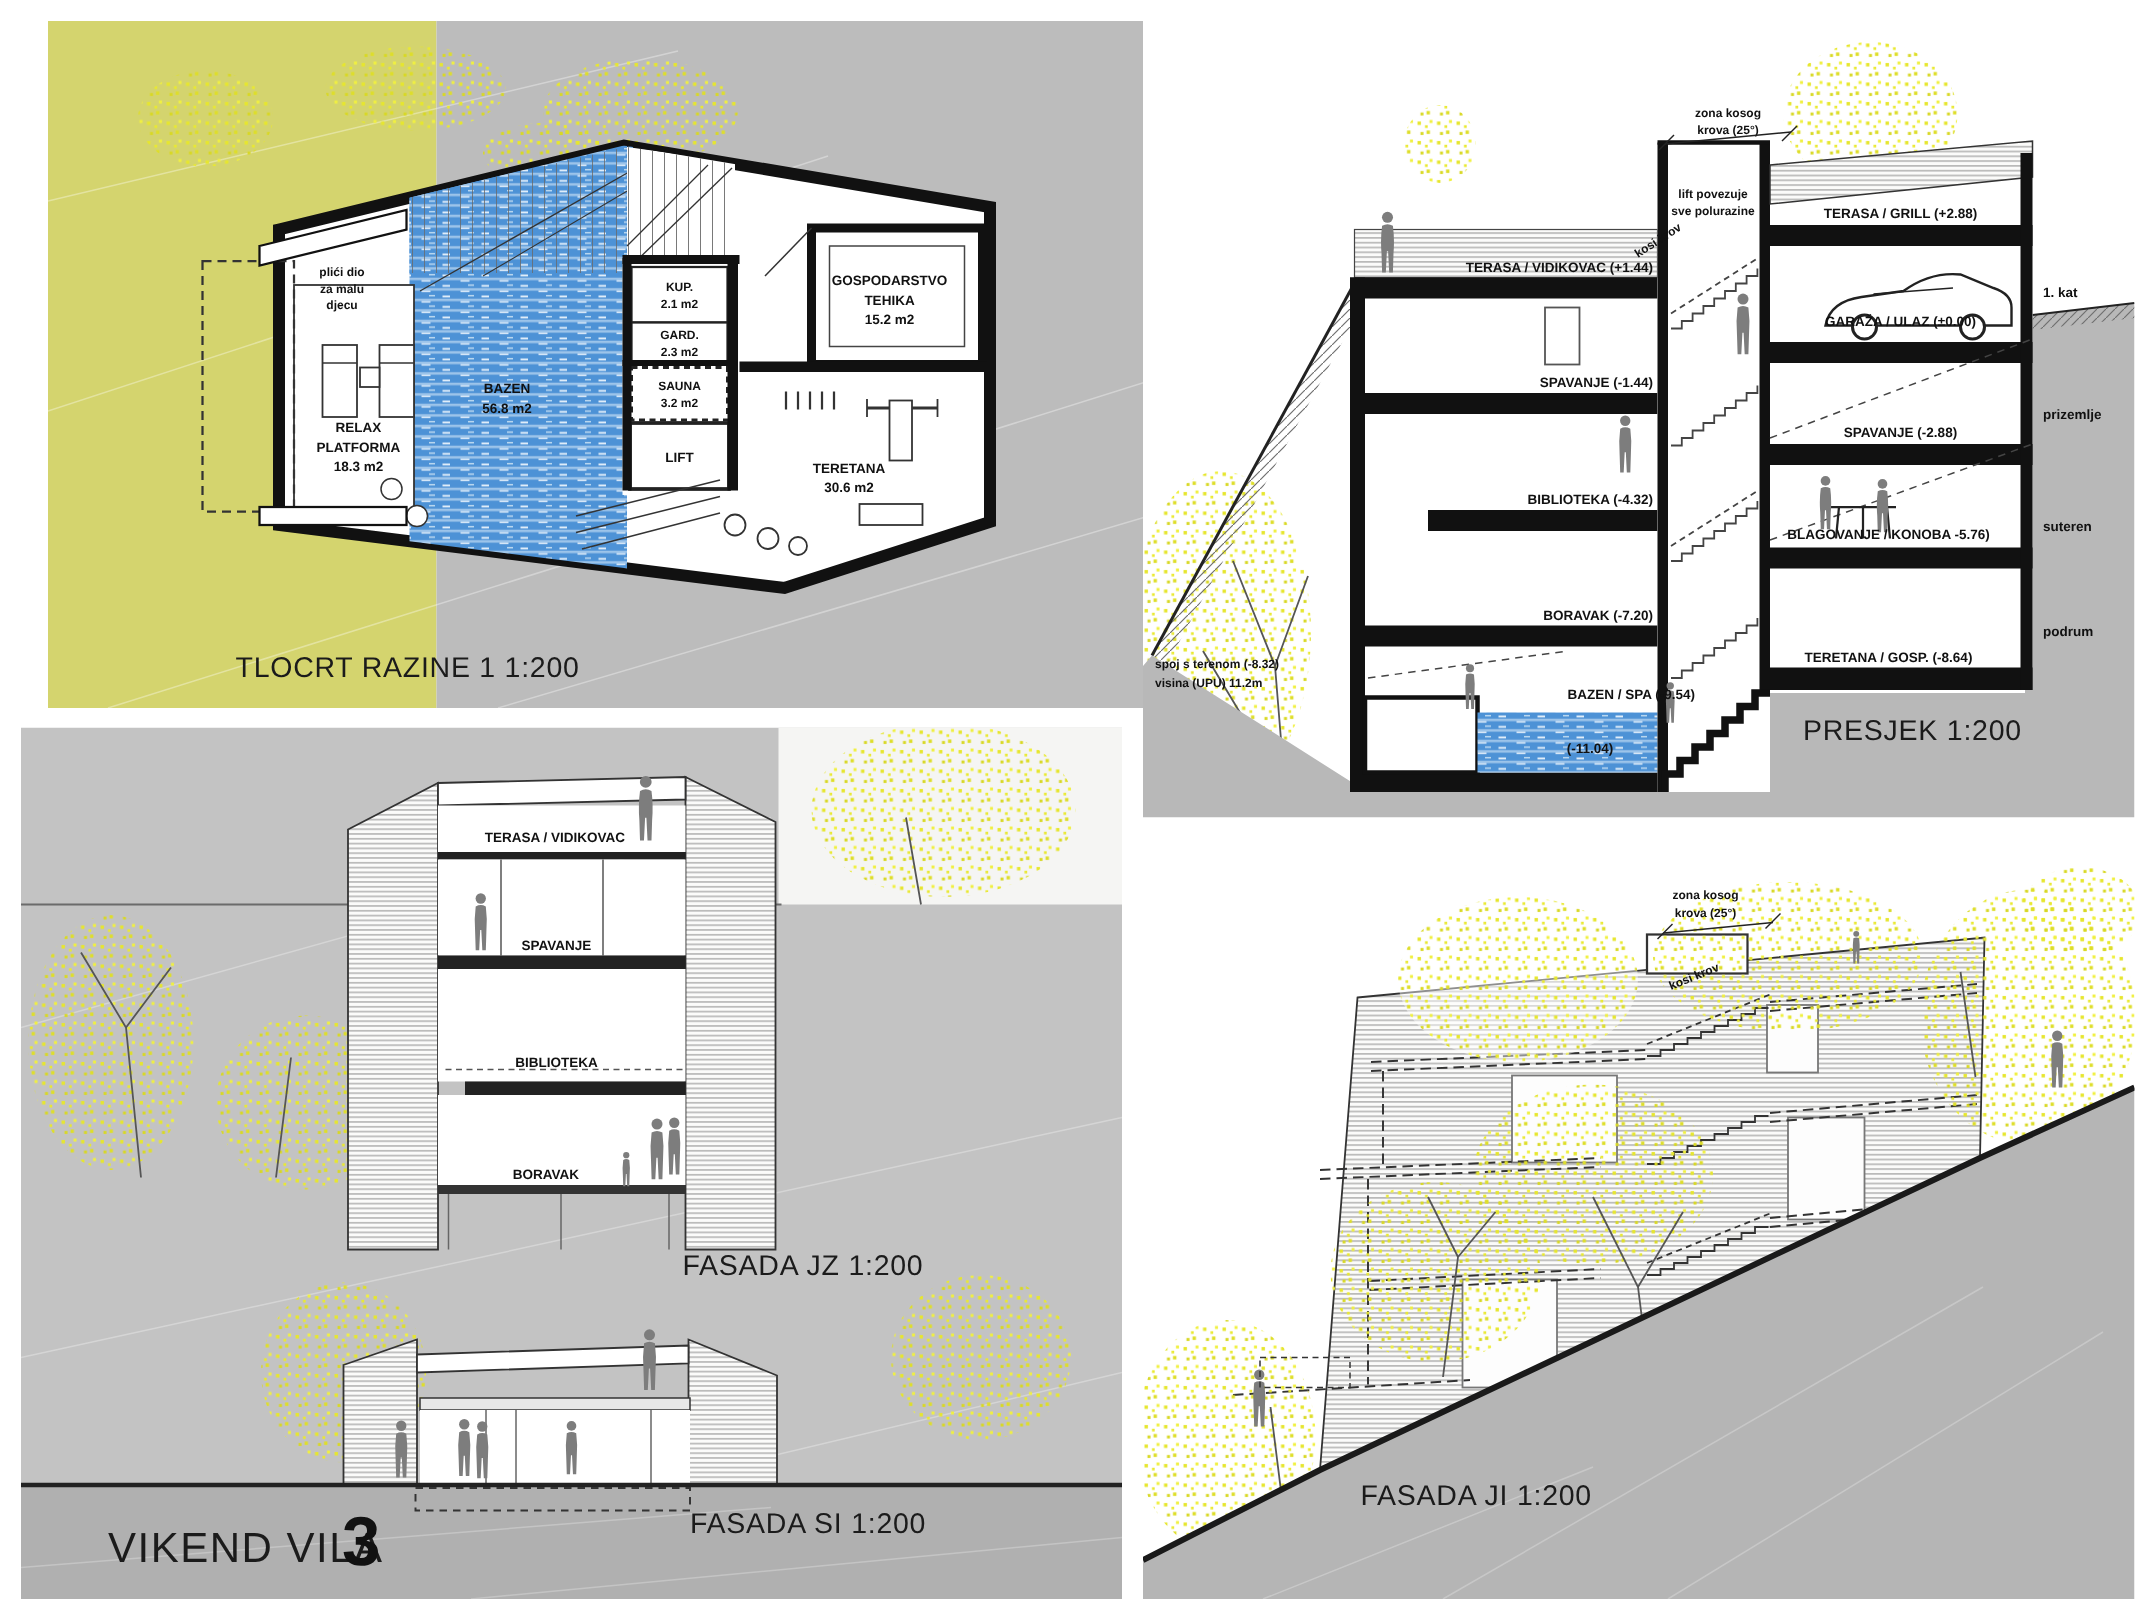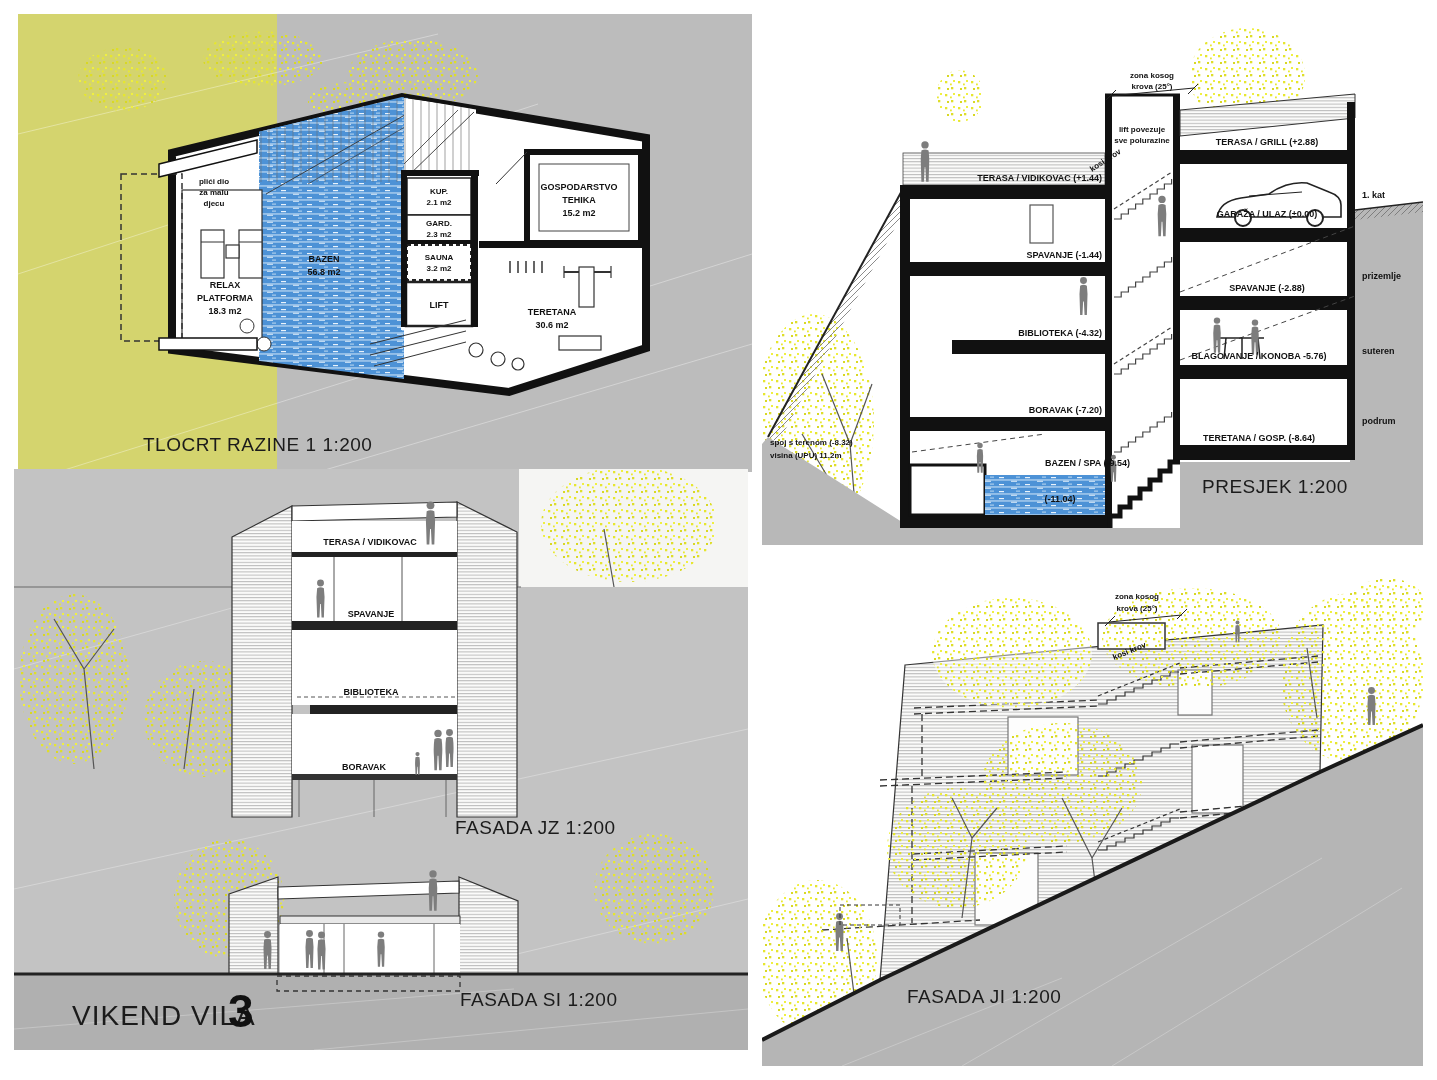--- a/index.html
+++ b/index.html
@@ -45,21 +45,21 @@
     <pattern id="vlines" width="8" height="8" patternUnits="userSpaceOnUse">
       <line x1="3" y1="0" x2="3" y2="8" stroke="#6a6a6a" stroke-width="0.7"></line>
     </pattern>
     <symbol id="person" viewBox="0 0 20 56">
       <circle cx="10" cy="6" r="4.6"></circle>
       <path d="M5.5,13 Q4,24 5,36 L5.5,52 L8.6,52 L9.5,34 L10.5,34 L11.4,52 L14.5,52 L15,36 Q16,24 14.5,13 Q10,10.5 5.5,13 Z"></path>
     </symbol>
   </defs>
 </svg>
 
-<div class="panel" style="left:18px;top:14px">
+<div class="panel" style="left:32px;top:14px">
 <svg width="734" height="458" viewBox="0 0 734 458">
   <rect x="0" y="0" width="259" height="458" fill="#d4d46e"></rect>
   <rect x="259" y="0" width="475" height="458" fill="#bcbcbc"></rect>
   <g stroke="#ffffff" stroke-width="1" opacity="0.35">
     <line x1="0" y1="120" x2="420" y2="20"></line>
           <line x1="0" y1="260" x2="520" y2="90"></line>
     <line x1="40" y1="458" x2="734" y2="240"></line>
           <line x1="300" y1="458" x2="734" y2="330"></line>
   </g>
   <g>
@@ -299,21 +299,21 @@
     <text class="lbl" x="600" y="265">prizemlje</text>
     <text class="lbl" x="600" y="340">suteren</text>
     <text class="lbl" x="600" y="410">podrum</text>
   </g>
   <text class="lbl8" x="8" y="431">spoj s terenom (-8.32)</text>
   <text class="lbl8" x="8" y="444">visina (UPU) 11.2m</text>
   <text class="title" x="440" y="479">PRESJEK 1:200</text>
 </svg>
 </div>
 
-<div class="panel" style="left:14px;top:469px">
+<div class="panel" style="left:14px;top:485px">
 <svg width="734" height="581" viewBox="0 0 734 581">
   <rect width="734" height="581" fill="#c3c3c3"></rect>
   <rect x="505" y="0" width="229" height="118" fill="#f5f5f3"></rect>
   <g stroke="#ffffff" stroke-width="1" opacity="0.3">
     <line x1="0" y1="200" x2="500" y2="60"></line>
           <line x1="0" y1="420" x2="734" y2="260"></line>
     <line x1="100" y1="581" x2="734" y2="430"></line>
   </g>
   <line x1="0" y1="118" x2="507" y2="118" stroke="#6b6b6b" stroke-width="1.2"></line>
 

